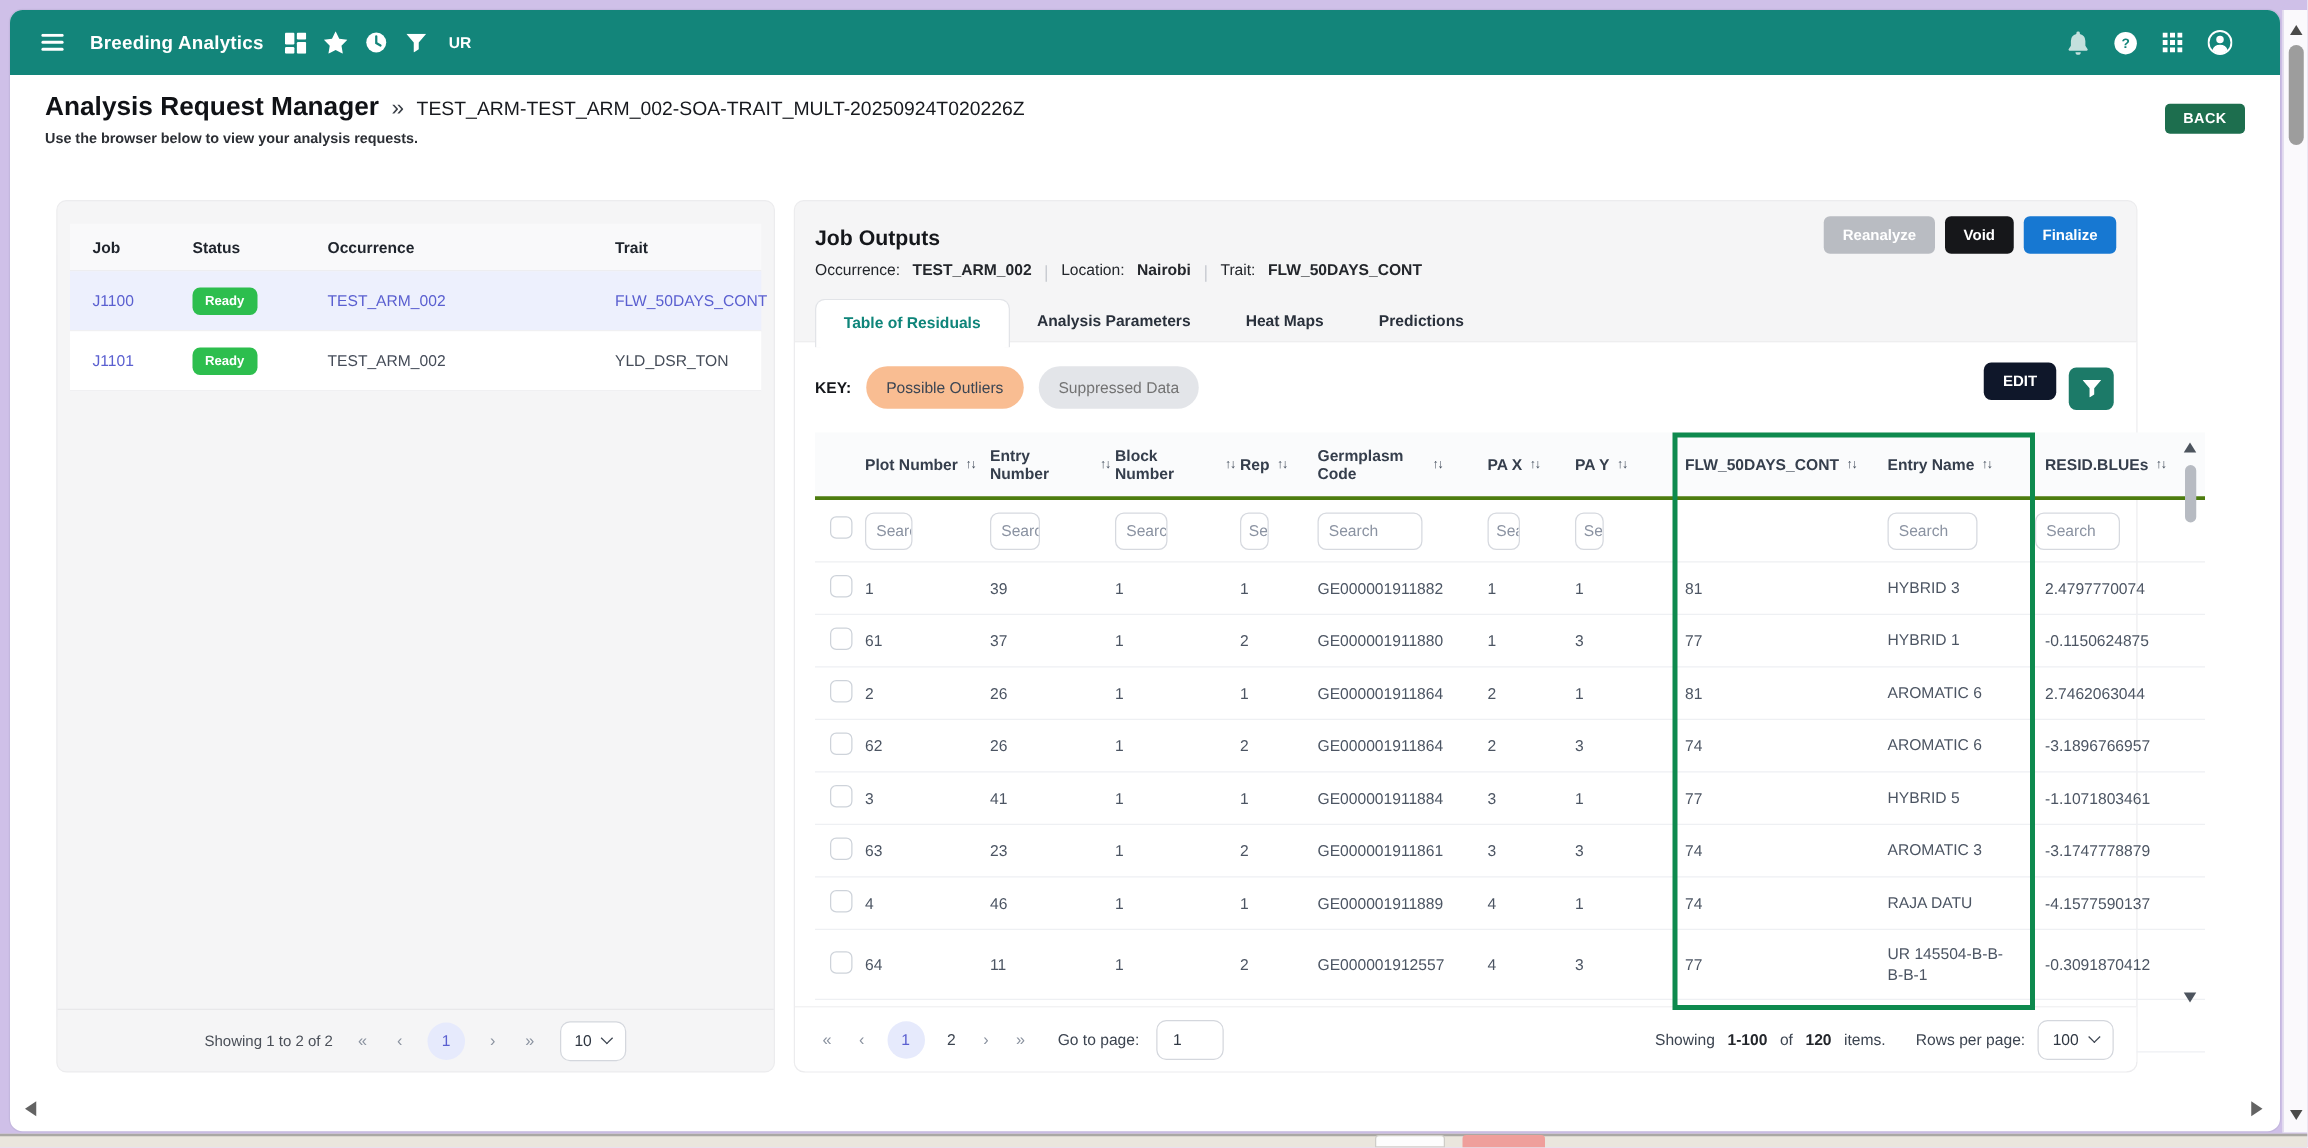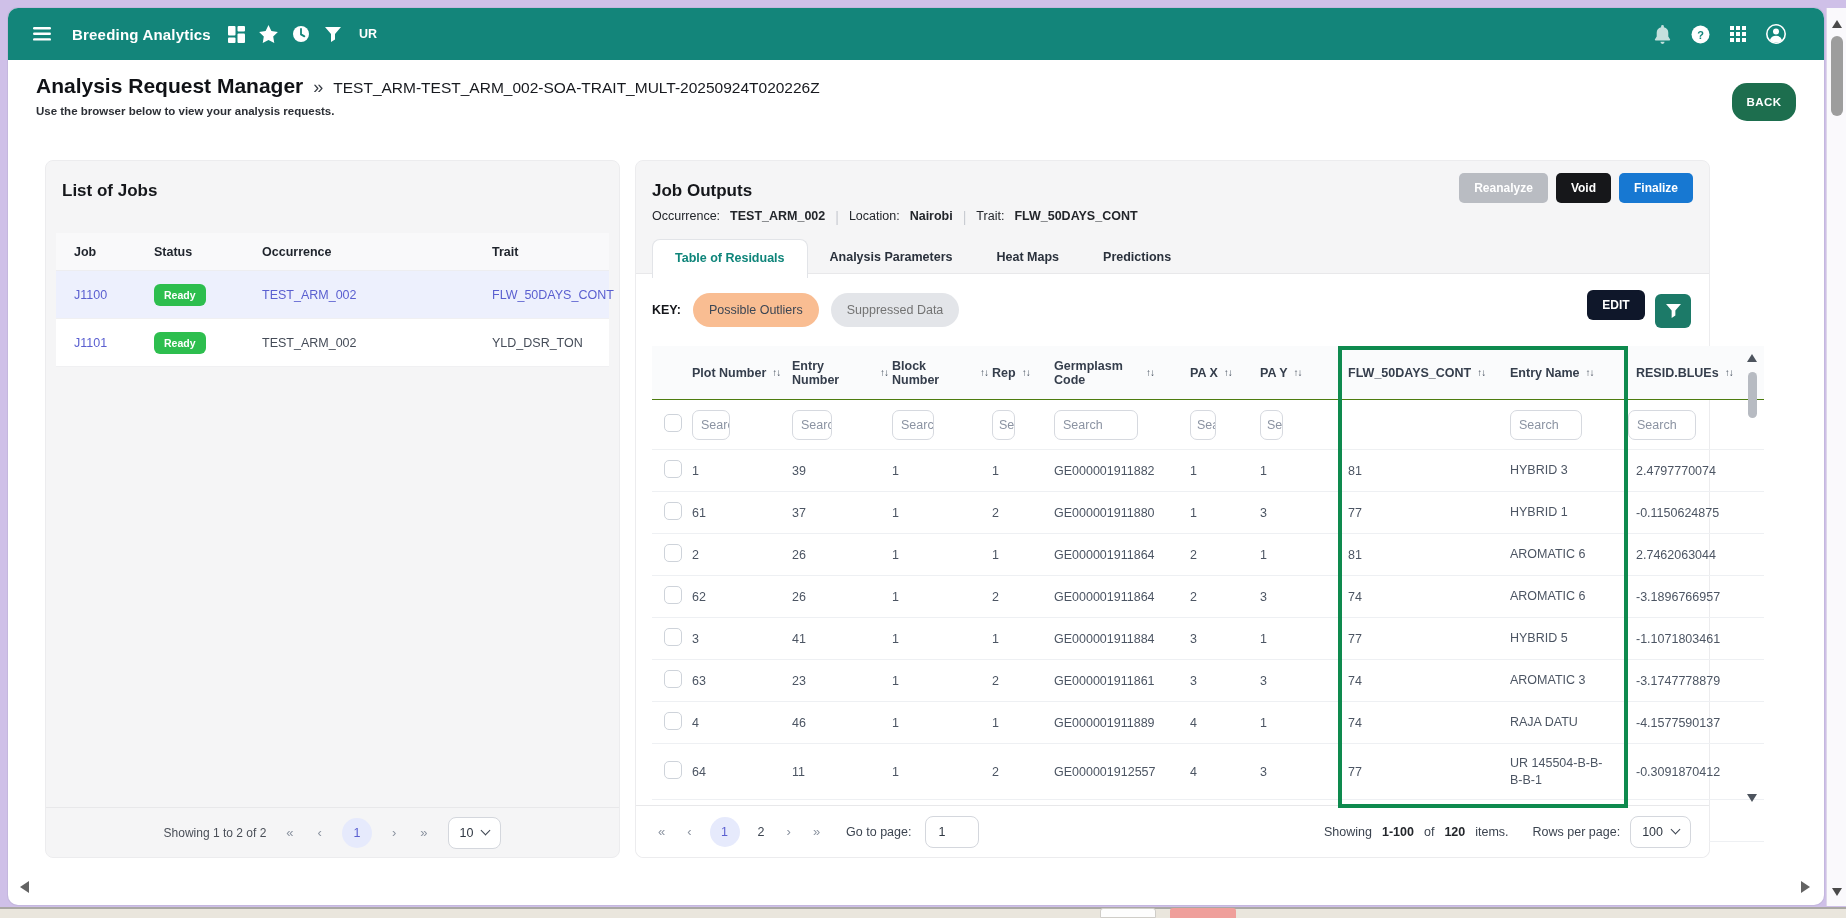--- a/index.html
+++ b/index.html
@@ -17,22 +17,22 @@
   .nav-spacer { flex:1; }
   .nav-right { display:flex; align-items:center; gap:6px; margin-right:14px; }
 
   
   .page-head { position:absolute; top:66px; left:28px; }
   .title-row { display:flex; align-items:baseline; gap:10px; }
   .page-title { font-size:21px; font-weight:800; color:#101216; }
   .title-sep { font-size:18px; color:#3a3f47; }
   .request-id { font-size:15.5px; font-weight:500; color:#17191e; }
   .page-sub { margin-top:7px; font-size:11.5px; font-weight:600; color:#2c2f35; }
-  .back-btn { position:absolute; top:75px; right:28px; width:64px; height:38px; background:#1d6e4e; color:#fff;
-              font-size:11.5px; font-weight:700; border:none; border-radius:15px; cursor:pointer; letter-spacing:.4px; }
+  .back-btn { position:absolute; top:75px; right:28px; width:64px; height:24px; background:#1d6e4e; color:#fff;
+              font-size:11.5px; font-weight:700; border:none; border-radius:4px; cursor:pointer; letter-spacing:.4px; }
 
   
   .card { position:absolute; top:152px; height:698px; background:#f5f5f6; border:1px solid #ececee; border-radius:8px; }
   .card-jobs { left:37px; width:575px; }
   .card-outputs { left:627px; width:1075px; }
 
   
   .jobs-title { padding:20px 16px 14px; font-size:17px; font-weight:800; color:#15171b; }
   .jobs-table { margin:18px 10px 0; }
   .jrow { display:grid; grid-template-columns:80px 108px 230px 137px; align-items:center; padding-left:18px; }
@@ -81,21 +81,21 @@
   .edit-group { position:absolute; right:18px; top:16px; display:flex; gap:10px; align-items:flex-start; }
   .btn-edit { width:58px; height:30px; background:#0f172a; border:none; border-radius:6px; color:#fff;
               font-size:12px; font-weight:700; cursor:pointer; font-family:inherit; }
   .btn-filter { width:36px; height:34px; background:#1c7a68; border:none; border-radius:6px; cursor:pointer;
                 display:flex; align-items:center; justify-content:center; margin-top:4px; }
 
   
   .res-wrap { position:relative; margin-left:16px; width:1112px;
               --cols:40px 100px 100px 100px 62px 136px 70px 78px 172px 118px 112px; }
   .rrow { display:grid; grid-template-columns:var(--cols); align-items:center; }
-  .rhead { min-height:54px; background:#fafbfc; border-bottom:1px solid #4d7c0f; }
+  .rhead { min-height:54px; background:#fafbfc; border-bottom:3px solid #4d7c0f; }
   .hcell { display:flex; align-items:center; gap:6px; font-size:12.5px; font-weight:700; color:#353e4c;
            padding-right:4px; cursor:pointer; }
   .sort { font-size:10px; letter-spacing:-1px; color:#424c5b; font-weight:400; white-space:nowrap; }
   .rfilter { height:50px; border-bottom:1px solid #eef0f2; }
   .rfilter input { height:30px; border:1px solid #d6d9df; border-radius:7px; font-size:12.5px; color:#68707e;
                    padding:0 0 0 8px; font-family:inherit; outline:none; }
   .rfilter input::placeholder { color:#8b93a2; }
   .rbody { min-height:42px; border-bottom:1px solid #eef0f3; font-size:12.5px; color:#4c5563; }
   .rbody.tall { min-height:56px; }
   .rbody .wrapcell { padding-right:14px; line-height:1.35; }
@@ -225,21 +225,20 @@
     <div class="title-row">
       <span class="page-title">Analysis Request Manager</span>
       <span class="title-sep">»</span>
       <span class="request-id">TEST_ARM-TEST_ARM_002-SOA-TRAIT_MULT-20250924T020226Z</span>
     </div>
     <div class="page-sub">Use the browser below to view your analysis requests.</div>
   </div>
   <button class="back-btn">BACK</button>
 
   <div class="card card-jobs">
-    <div class="jobs-title">List of Jobs</div>
     <div class="jobs-table">
       <div class="jrow jhead">
         <div>Job</div>
         <div>Status</div>
         <div>Occurrence</div>
         <div>Trait</div>
       </div>
       <div class="jrow jbody selected">
         <div><span class="job-link">J1100</span></div>
         <div><span class="badge-ready">Ready</span></div>

